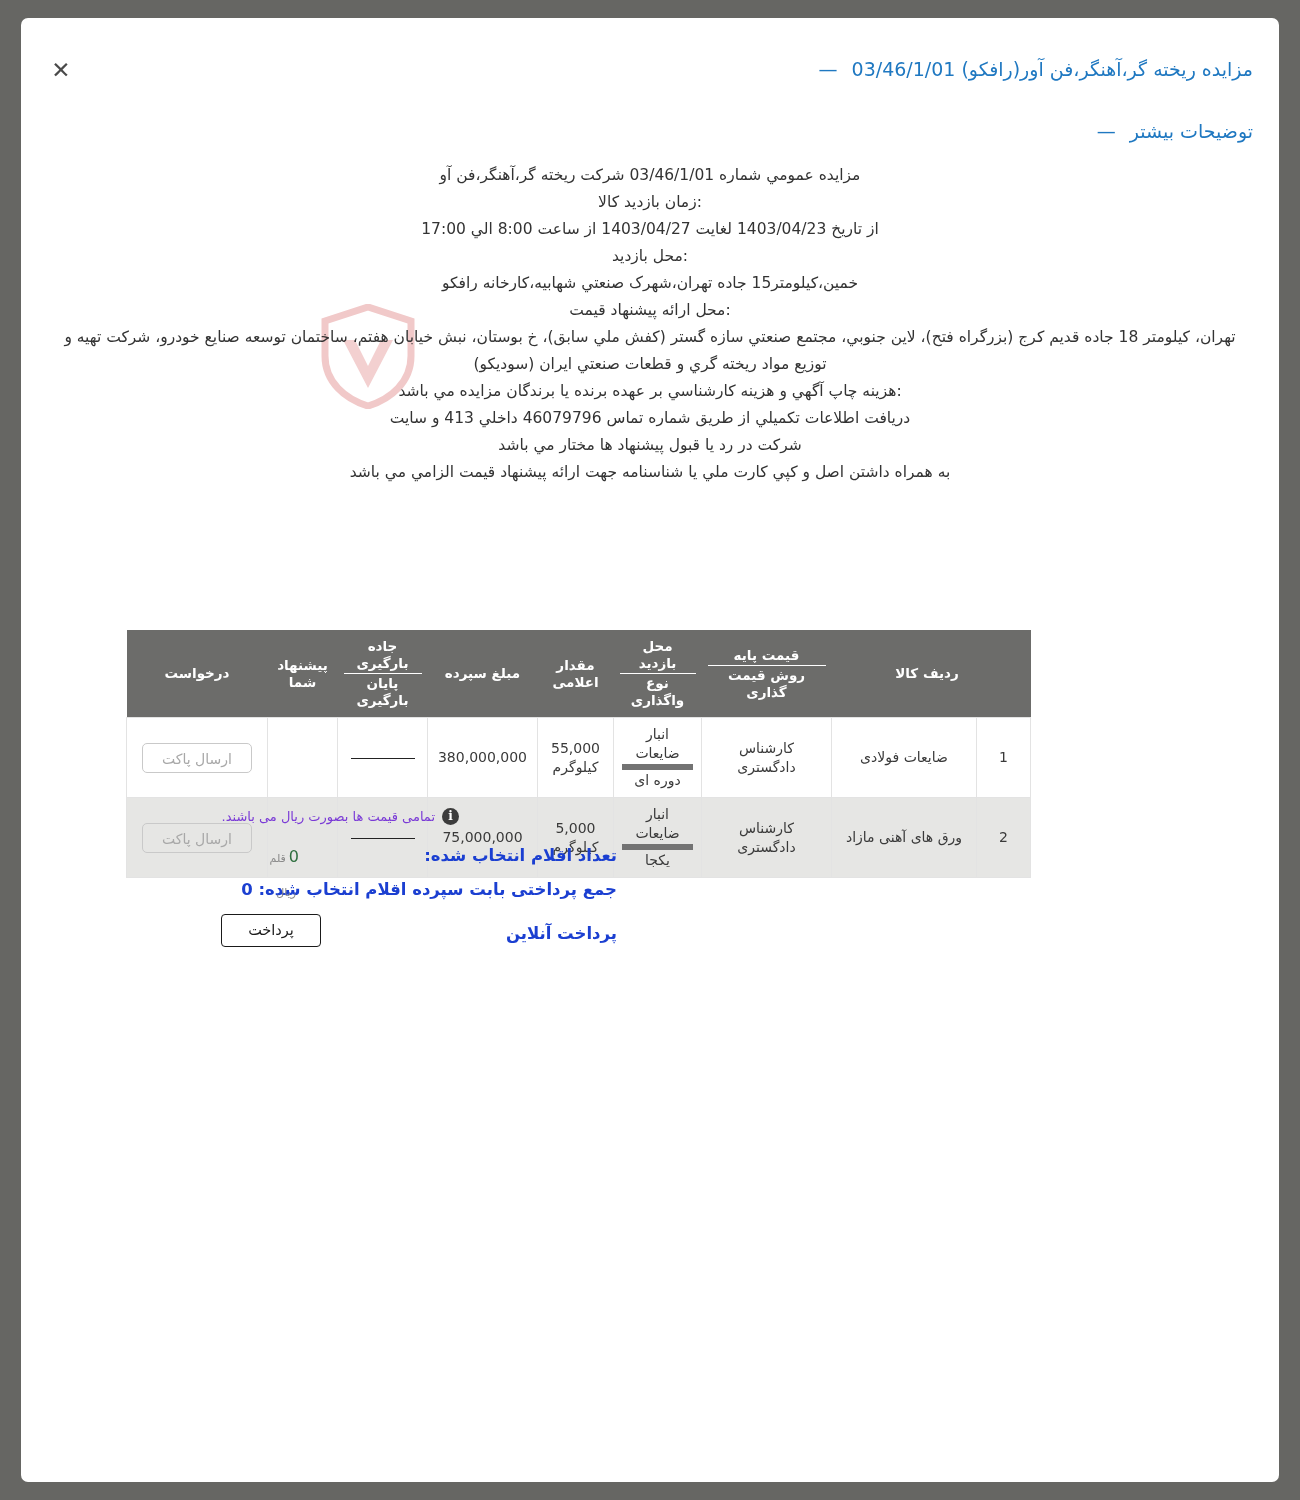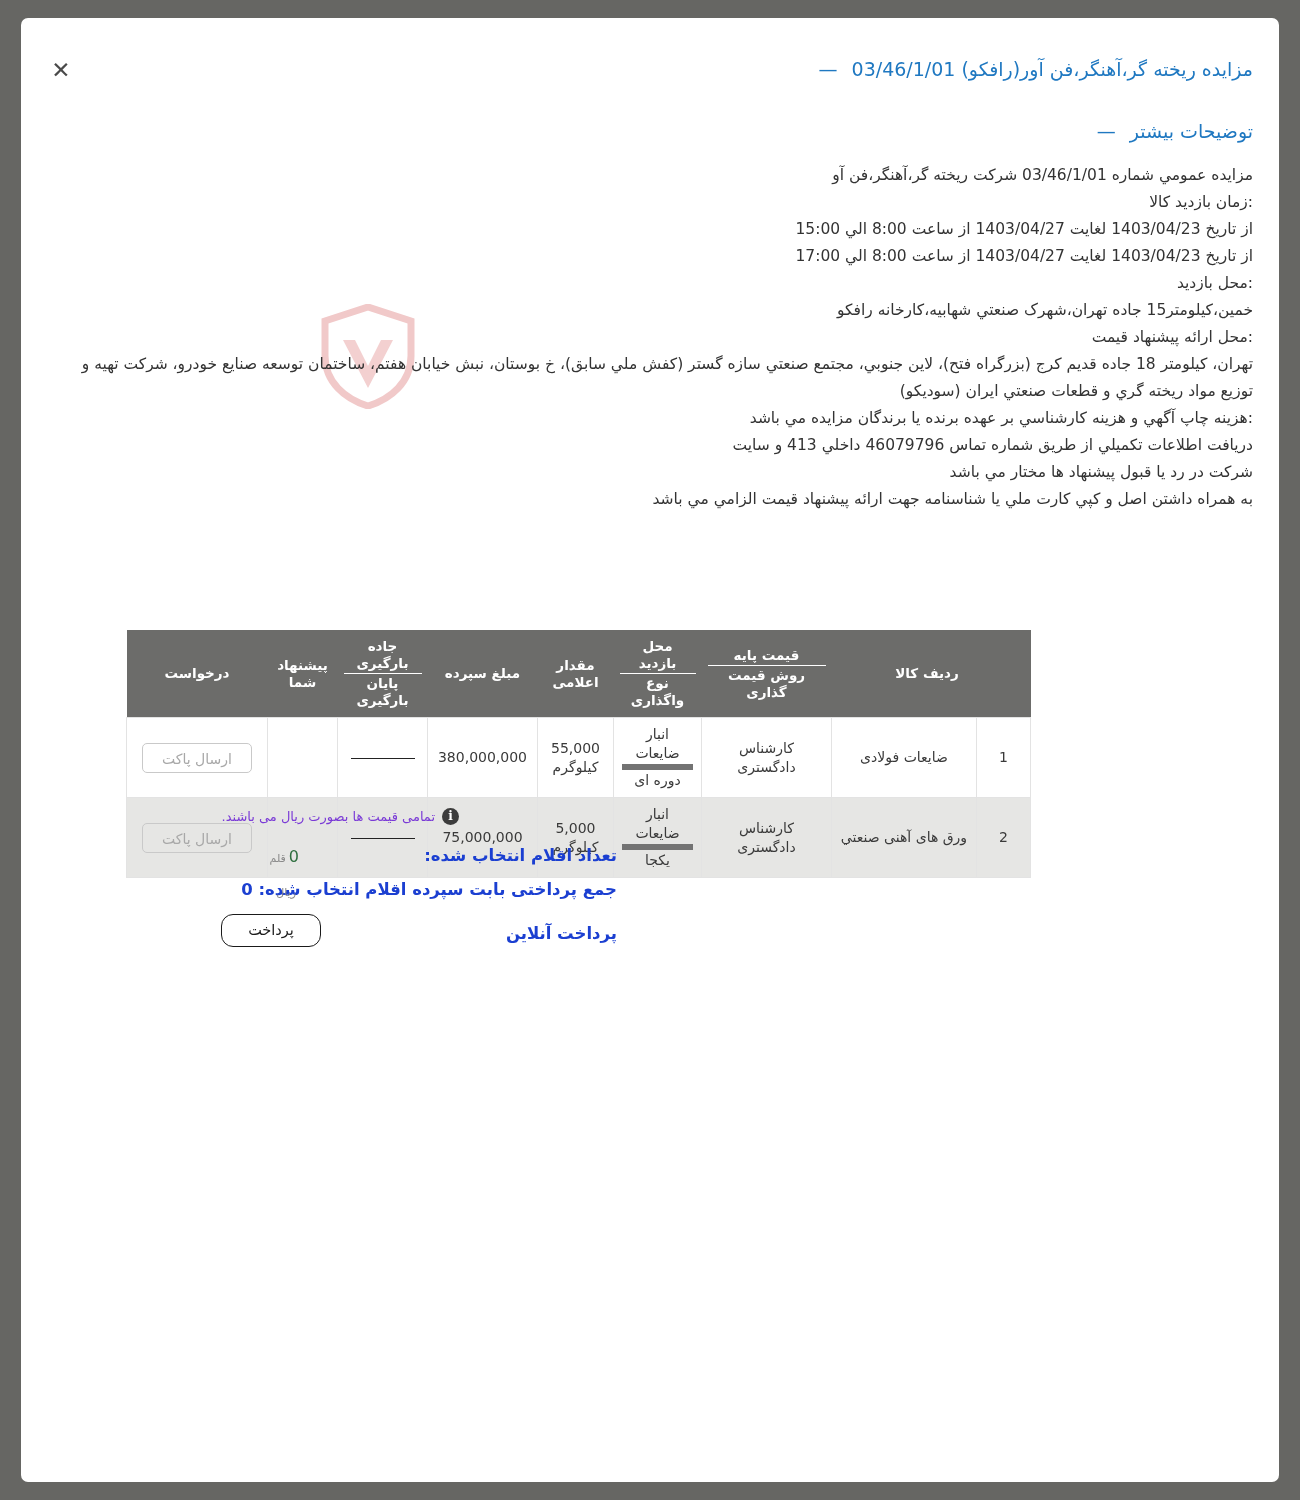--- a/index.html
+++ b/index.html
@@ -98,21 +98,21 @@
   #title-head { top: 40px; }
   #more-head  { top: 102px; }
 
   
   .desc {
     position: absolute;
     right: 26px;
     left: 26px;
     top: 144px;
     direction: rtl;
-    text-align: right;
+    text-align: center;
     color: #333333;
     font-size: 15.5px;
     line-height: 27px;
   }
   .desc p { margin: 0; }
 
   
   .tbl-wrap {
     position: absolute;
     right: 248px;
@@ -287,21 +287,21 @@
     white-space: nowrap;
   }
   .pay-btn {
     position: absolute;
     right: 958px;
     top: 68px;
     width: 100px;
     height: 33px;
     line-height: 31px;
     border: 1.5px solid #1a1a1a;
-    border-radius: 12px;
+    border-radius: 4px;
     background: #ffffff;
     color: #1a1a1a;
     font-size: 14.5px;
     text-align: center;
     font-family: "DejaVu Sans", "Liberation Sans", sans-serif;
     cursor: pointer;
     padding: 0;
   }
 </style>
 </head>
@@ -326,21 +326,20 @@
     </div>
 
     <div class="section-head" id="more-head">
       <span>توضیحات بیشتر</span>
       <span class="dash">—</span>
     </div>
 
     <div class="desc">
       <p>مزایده عمومي شماره 03/46/1/01 شرکت ریخته گر،آهنگر،فن آو</p>
       <p>:زمان بازدید کالا</p>
-      <p>از تاریخ 1403/04/23 لغایت 1403/04/27 از ساعت 8:00 الي 15:00</p>
       <p>از تاریخ 1403/04/23 لغایت 1403/04/27 از ساعت 8:00 الي 17:00</p>
       <p>:محل بازدید</p>
       <p>خمین،کیلومتر15 جاده تهران،شهرک صنعتي شهابیه،کارخانه رافکو</p>
       <p>:محل ارائه پیشنهاد قیمت</p>
       <p>تهران، کیلومتر 18 جاده قدیم کرج (بزرگراه فتح)، لاین جنوبي، مجتمع صنعتي سازه گستر (کفش ملي سابق)، خ بوستان، نبش خیابان هفتم، ساختمان توسعه صنایع خودرو، شرکت تهیه و توزیع مواد ریخته گري و قطعات صنعتي ایران (سودیکو)</p>
       <p>:هزینه چاپ آگهي و هزینه کارشناسي بر عهده برنده یا برندگان مزایده مي باشد</p>
       <p>دریافت اطلاعات تکمیلي از طریق شماره تماس 46079796 داخلي 413 و سایت</p>
       <p>شرکت در رد یا قبول پیشنهاد ها مختار مي باشد</p>
       <p>به همراه داشتن اصل و کپي کارت ملي یا شناسنامه جهت ارائه پیشنهاد قیمت الزامي مي باشد</p>
     </div>
@@ -404,21 +403,21 @@
             </td>
             <td>380,000,000</td>
             <td><span class="dashline"></span></td>
             <td></td>
             <td>
               <button class="pkt-btn">ارسال پاکت</button>
             </td>
           </tr>
           <tr class="even">
             <td>2</td>
-            <td>ورق های آهنی صنعتي</td>
+            <td>ورق های آهنی مازاد</td>
             <td>کارشناس دادگستری</td>
             <td>
               <span class="cell-stacked">
                 <span class="top">انبار ضایعات</span>
                 <span class="bot">یکجا</span>
               </span>
             </td>
             <td>
               <span class="cell-stacked" style="border:none;">
                 <span style="display:block">5,000</span>

